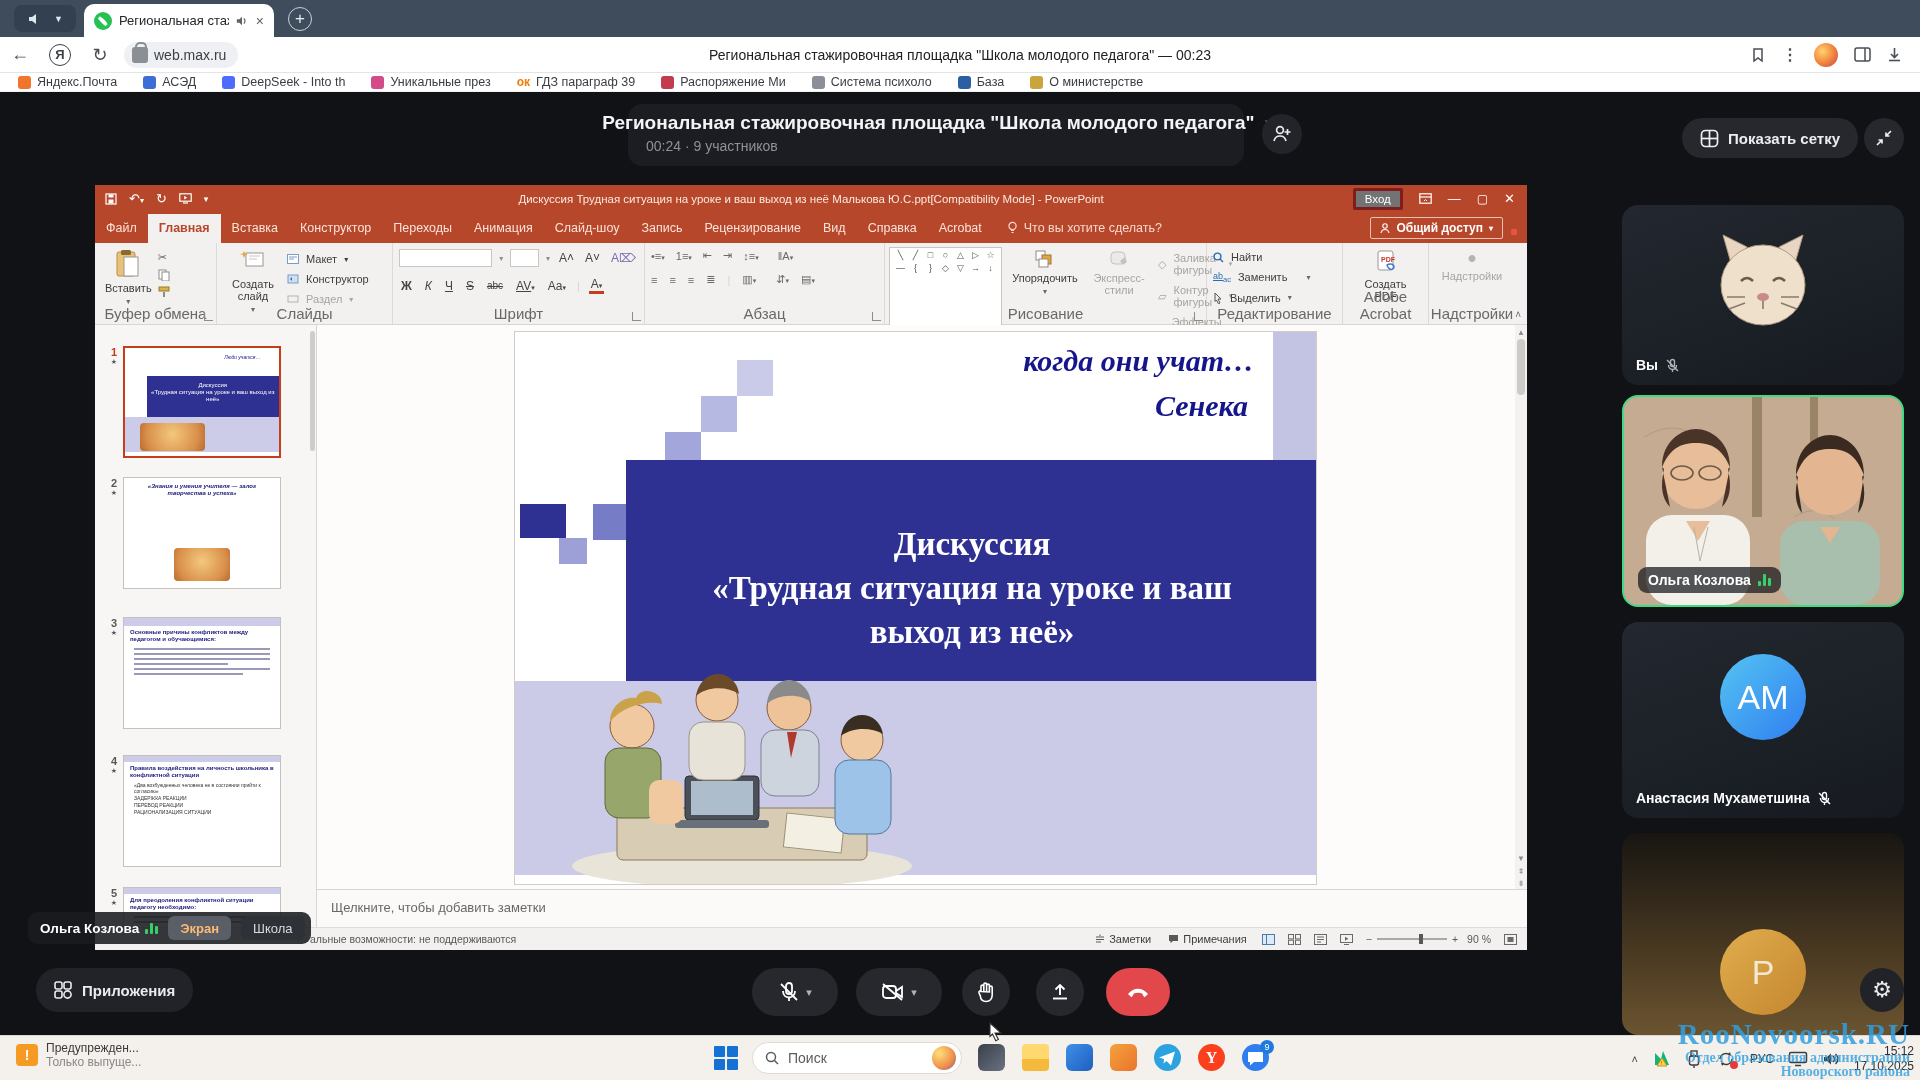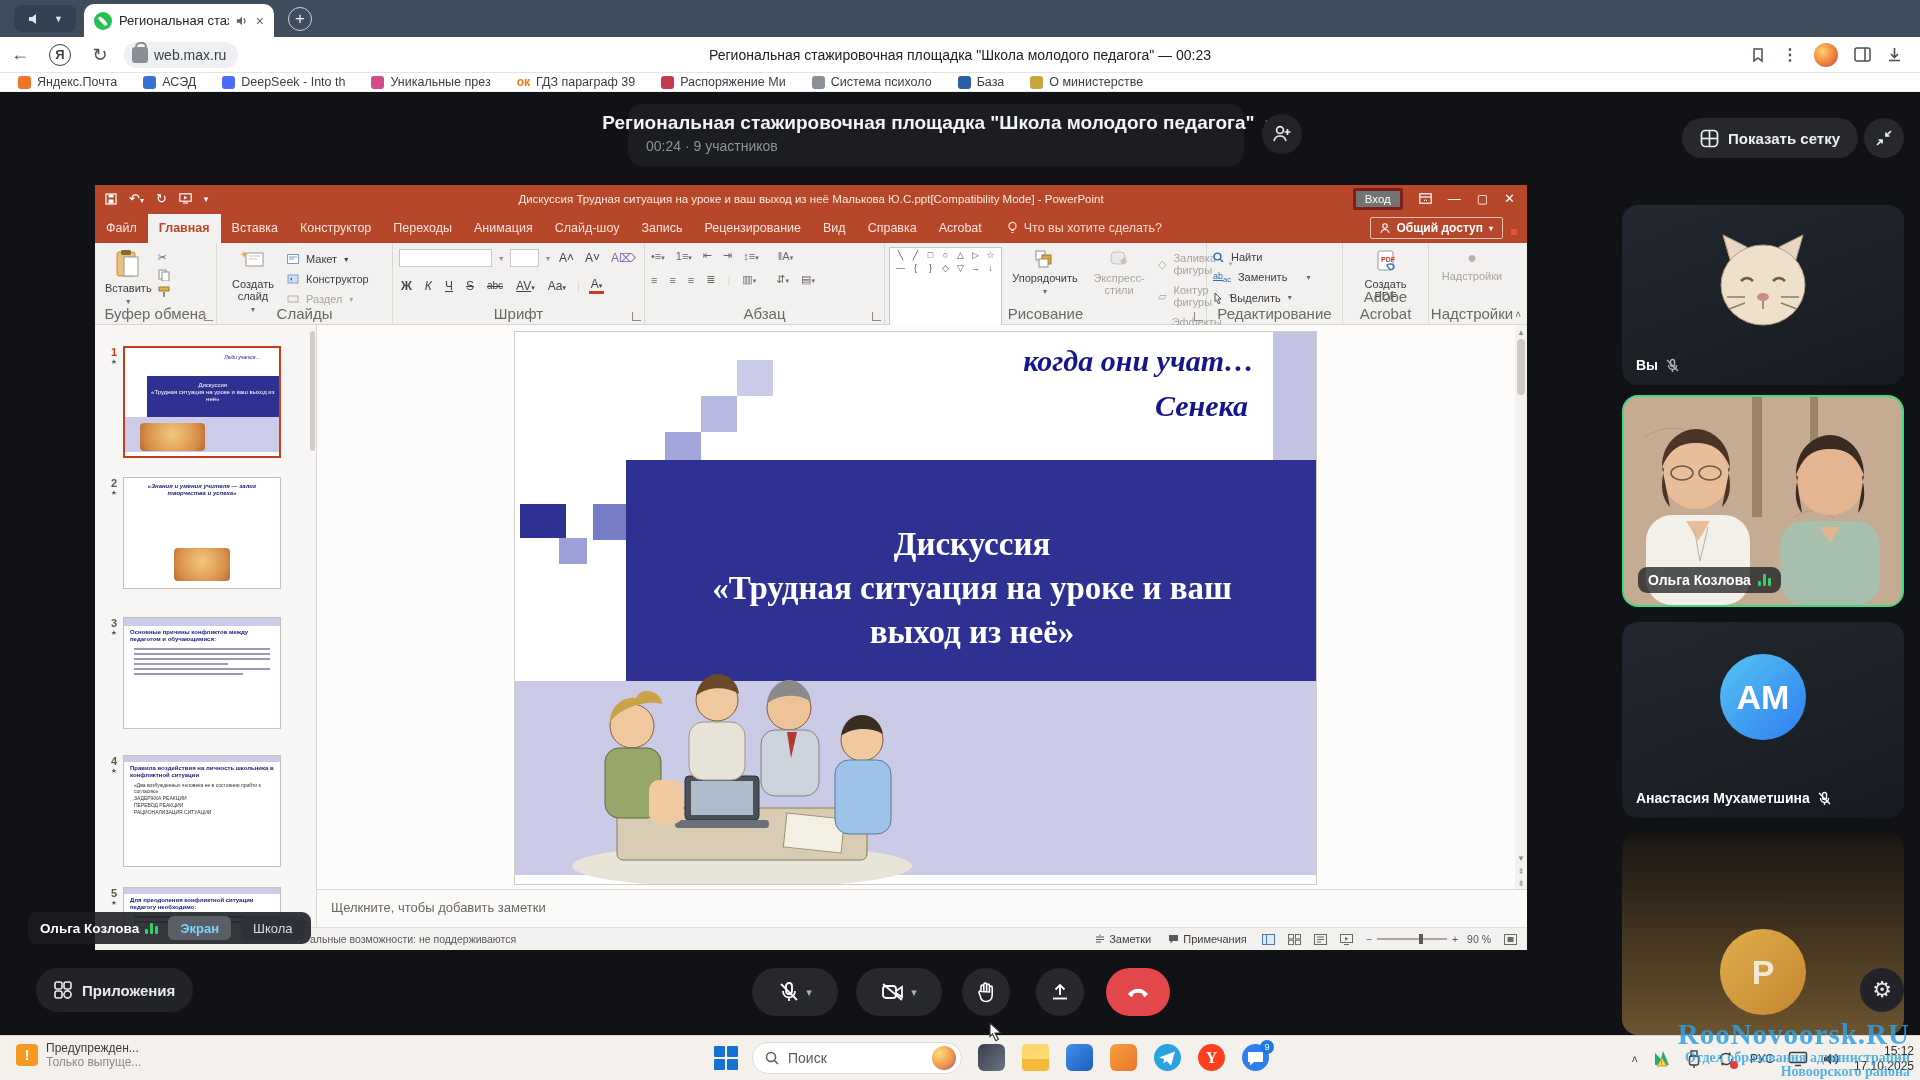--- a/index.html
+++ b/index.html
@@ -56,21 +56,21 @@
 
   
   .tile { position:absolute; left:1622px; width:282px; border-radius:16px; background:linear-gradient(160deg,#232830,#161a20); overflow:hidden; }
   .tile-label { position:absolute; left:14px; bottom:12px; display:flex; align-items:center; gap:7px;
                 color:#fff; font-size:14px; font-weight:bold; }
   .label-pill { background:rgba(20,22,26,.72); border-radius:9px; padding:5px 10px; }
   .t2 { border:2px solid #3ddc84; background:#b69a80; }
   .eq { display:inline-flex; align-items:flex-end; gap:2px; height:12px; }
   .eq i { width:3px; background:#35d06a; border-radius:1px; display:block; }
   .avatar-big { position:absolute; left:50%; transform:translateX(-50%); border-radius:50%;
-                display:flex; align-items:center; justify-content:center; color:#fff; font-weight:bold; }
+                display:flex; align-items:center; justify-content:center; color:#fff; font-weight:normal; }
   .am-av { width:86px; height:86px; top:32px; font-size:34px;
            background:linear-gradient(135deg,#55c4f2,#2f7ef0); }
   .p-av  { width:86px; height:86px; top:96px; font-size:34px; color:#f3e8d2;
            background:linear-gradient(135deg,#e0ad4e,#c5872e); }
   .t4 { background:linear-gradient(180deg,#181512 0%, #4a3a22 60%, #6b5430 100%); }
 
   
   .ctrl { position:absolute; top:876px; height:48px; background:#26282e; border-radius:24px;
           display:flex; align-items:center; justify-content:center; }
   .ctrl.round { width:48px; }
@@ -82,21 +82,21 @@
   .apps-btn { position:absolute; left:36px; top:876px; height:44px; border-radius:22px; background:#212329;
               display:flex; align-items:center; gap:10px; padding:0 18px; color:#e9ebee; font-size:15px; font-weight:bold; }
   .settings-btn { position:absolute; left:1860px; top:876px; width:44px; height:44px; border-radius:50%;
                   background:#212329; color:#e9ebee; font-size:22px; display:flex; align-items:center; justify-content:center; }
 
   
   .pres { position:absolute; left:28px; top:820px; height:32px; background:rgba(25,27,31,.88); border-radius:9px;
           display:flex; align-items:center; gap:10px; padding:0 6px 0 12px; }
   .pres-name { color:#fff; font-size:13.5px; font-weight:bold; display:flex; gap:6px; align-items:center; }
   .pres-pill { height:24px; border-radius:6px; font-size:13px; display:flex; align-items:center; padding:0 12px; }
-  .pill-screen { background:#5a5e66; color:#7dd3fc; font-weight:bold; }
+  .pill-screen { background:#5a5e66; color:#fdba74; font-weight:bold; }
   .pill-cam { background:#2e3137; color:#d8dadd; }
 
   
   .ppt { position:absolute; left:95px; top:93px; width:1432px; height:765px; background:#f2f1f0; }
   .ppt-title { position:absolute; left:0; top:0; width:1432px; height:27px; background:#b7472a;
                display:flex; align-items:center; color:#fff; }
   .qat { display:flex; align-items:center; gap:12px; padding-left:10px; font-size:13px; }
   .ppt-doc-title { position:absolute; left:50%; transform:translateX(-50%); font-size:11.5px; color:#fbe9e2; white-space:nowrap; }
   .ppt-title-right { margin-left:auto; display:flex; align-items:center; gap:16px; padding-right:12px; font-size:13px; }
   .vhod { background:#737373; border:3px solid #7f1d1d; font-size:11.5px; padding:2px 9px; border-radius:2px; }

